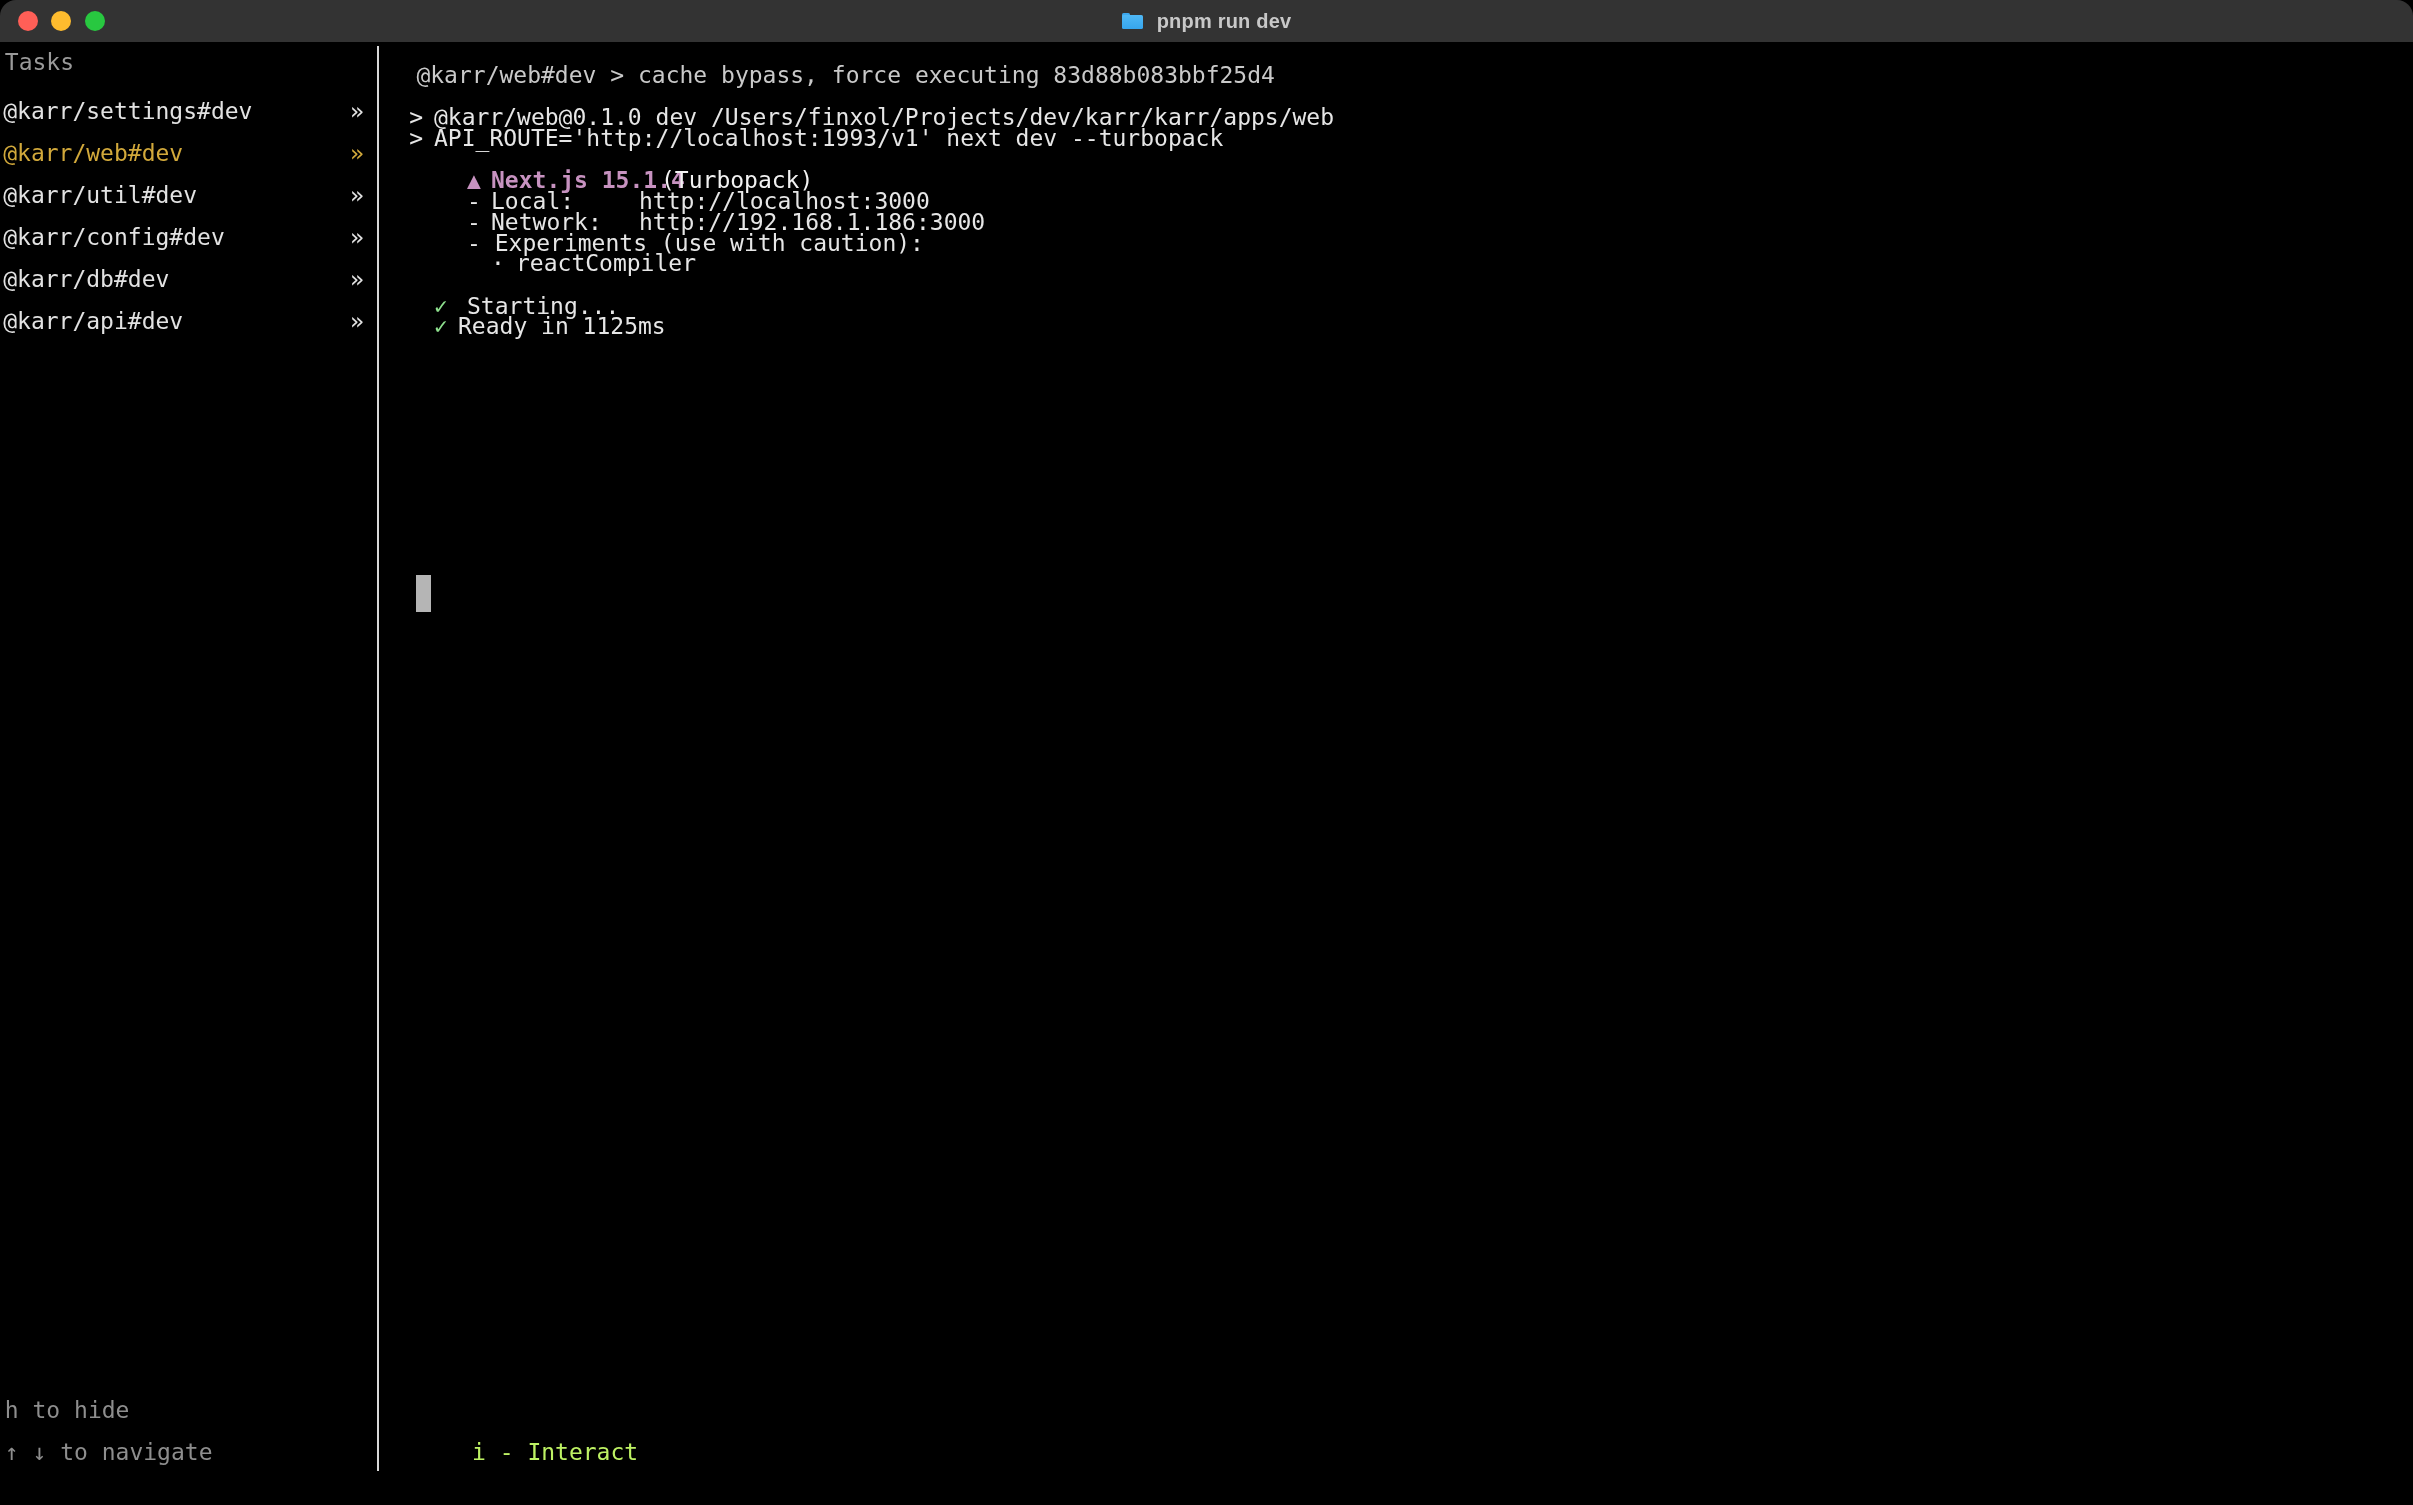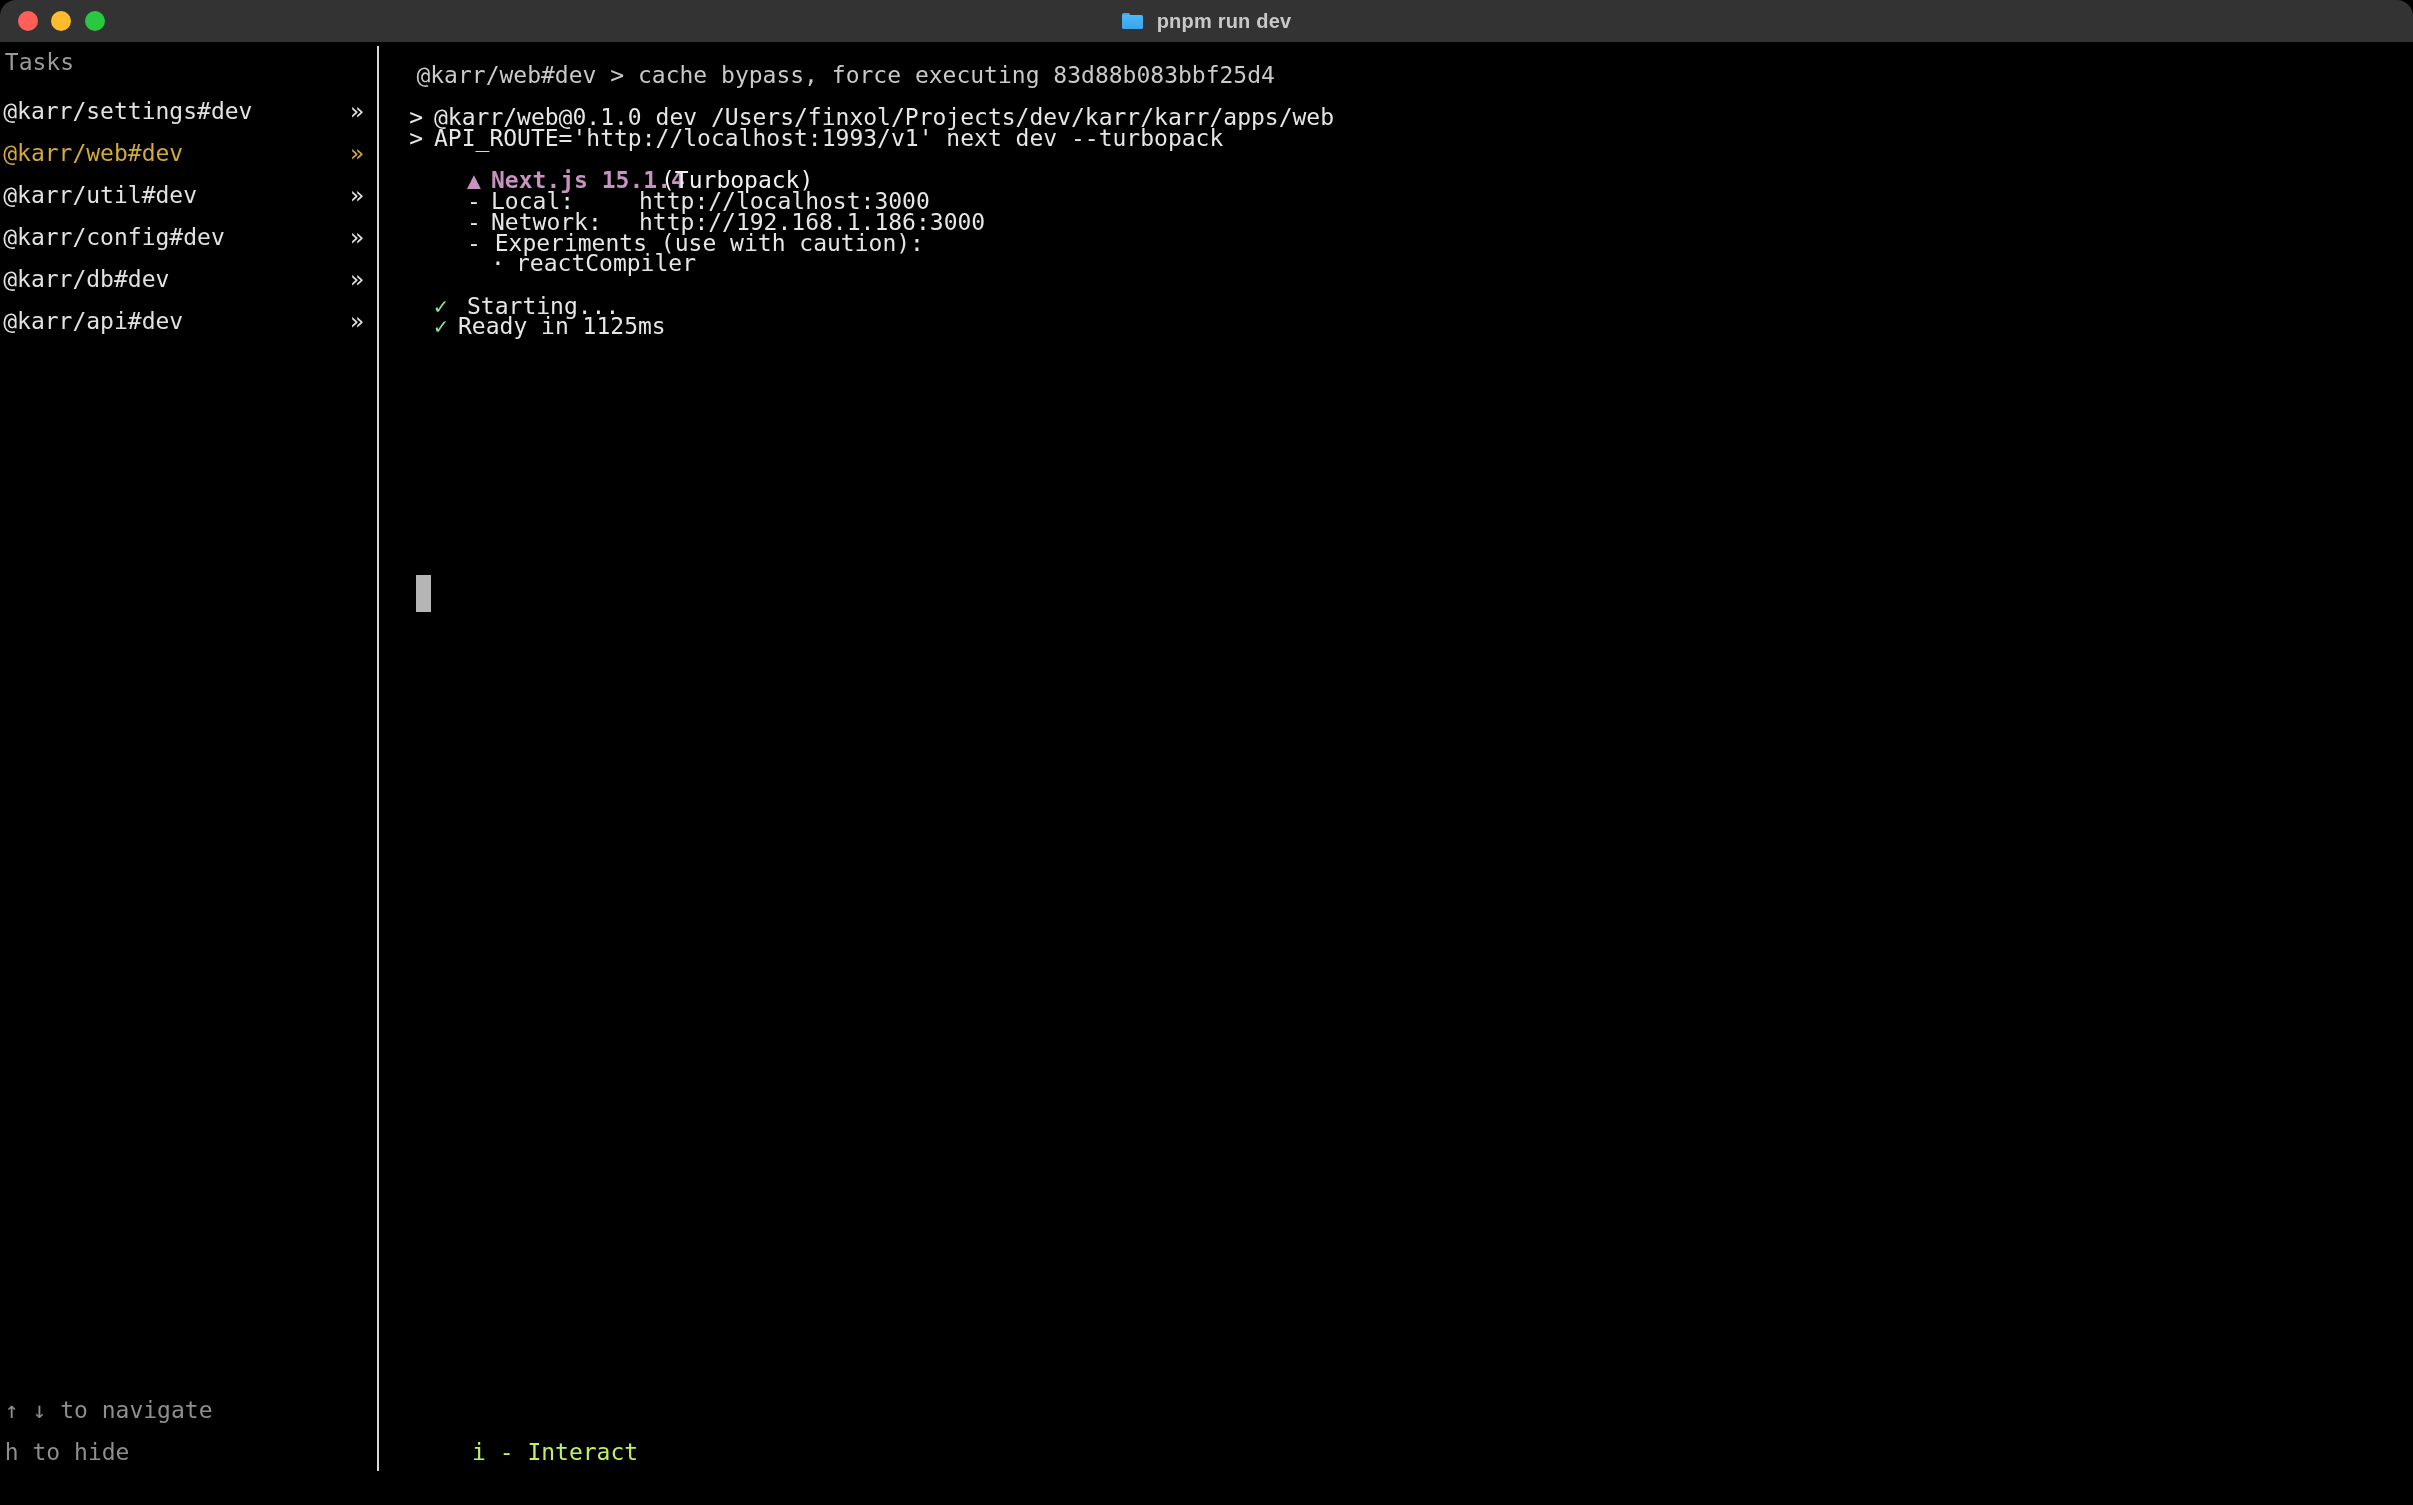--- a/index.html
+++ b/index.html
@@ -264,22 +264,22 @@
         </div>
 
         <div class="task-row">
           <span class="task-label">@karr/api#dev</span>
           <span class="task-chev">»</span>
         </div>
 
       </div>
 
       <div id="sidebar-hints">
+        <div class="hint-line">h to hide</div>
         <div class="hint-line">↑ ↓ to navigate</div>
-        <div class="hint-line">h to hide</div>
       </div>
 
     </div>
 
     <div id="divider"></div>
 
     <div id="terminal">
 
       <div class="term-line dim" style="left:10.4px; top:20px;">@karr/web#dev &gt; cache bypass, force executing 83d88b083bbf25d4</div>
 

